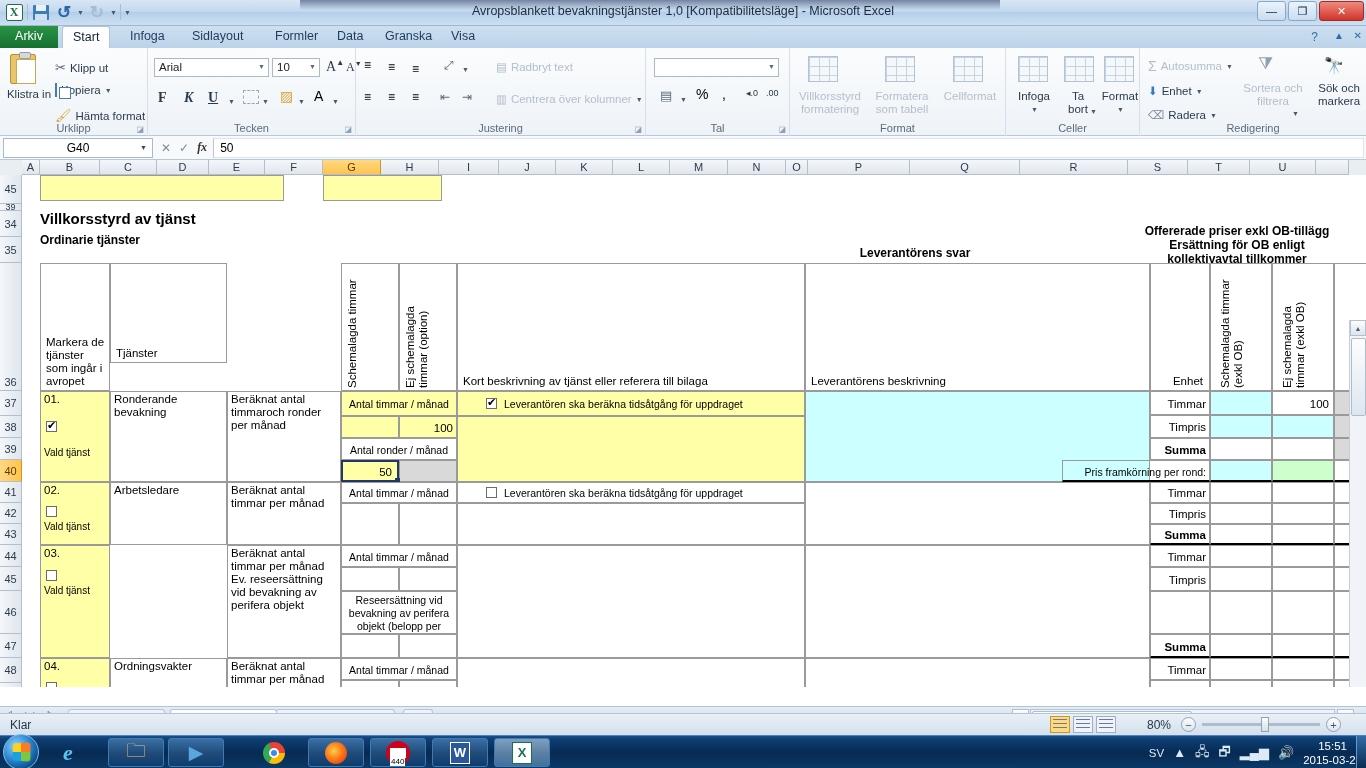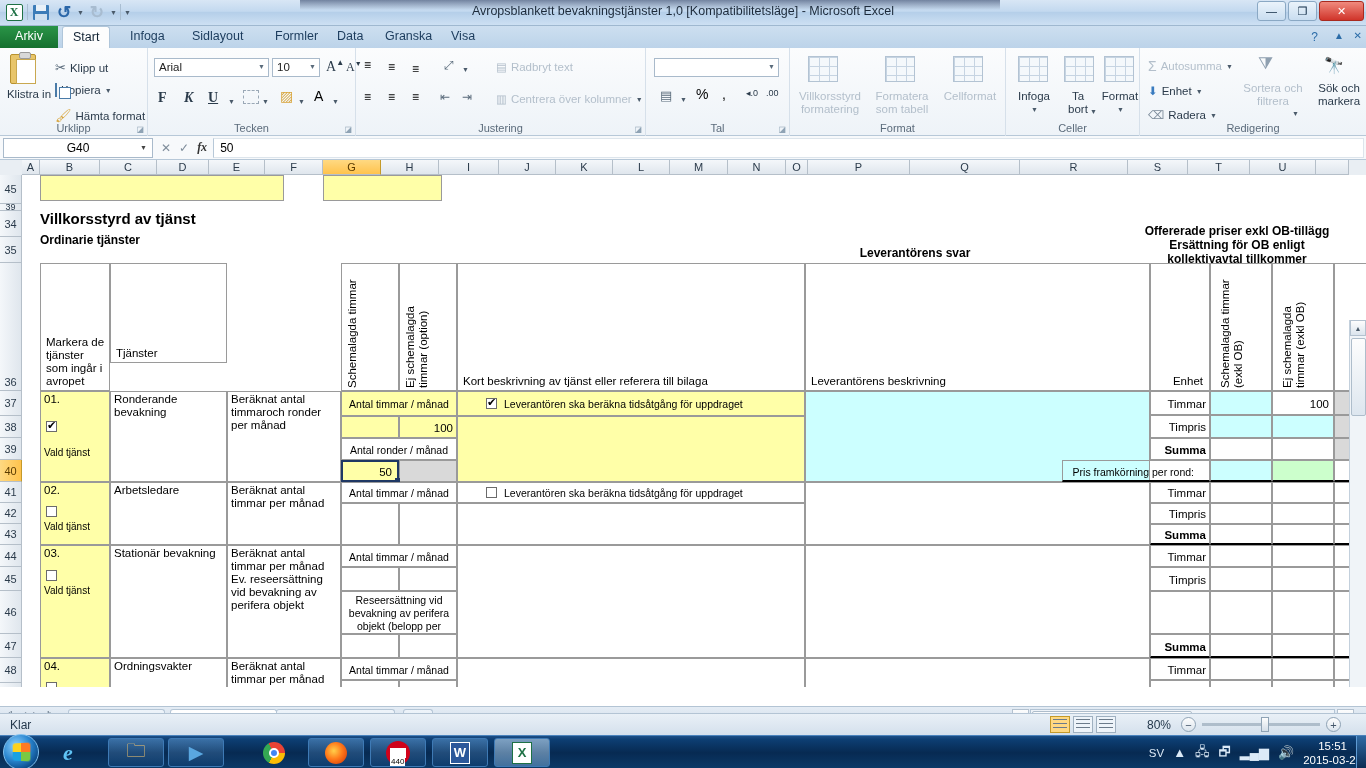--- a/index.html
+++ b/index.html
@@ -537,21 +537,21 @@
     <div class="cell bdr r" style="left:1128px;top:240px;width:60px;height:23px;line-height:23px;padding-right:3px;">Timpris</div>
     <div class="cell cyan bdr" style="left:1188px;top:240px;width:62px;height:23px;"></div>
     <div class="cell cyan bdr" style="left:1250px;top:240px;width:62px;height:23px;"></div>
     <div class="cell greyc bdr" style="left:1312px;top:240px;width:36px;height:23px;"></div>
 
     <div class="cell bdr r b" style="left:1128px;top:263px;width:60px;height:22px;line-height:22px;padding-right:3px;">Summa</div>
     <div class="cell bdr" style="left:1188px;top:263px;width:62px;height:22px;"></div>
     <div class="cell bdr" style="left:1250px;top:263px;width:62px;height:22px;"></div>
     <div class="cell greyc bdr" style="left:1312px;top:263px;width:36px;height:22px;"></div>
 
-    <div class="cell bdr r bbthick" style="left:1040px;top:285px;width:148px;height:22px;line-height:22px;padding-right:15px;font-size:10.5px;">Pris framkörning per rond:</div>
+    <div class="cell bdr r bbthick" style="left:1040px;top:285px;width:148px;height:22px;line-height:22px;padding-right:3px;font-size:10.5px;">Pris framkörning per rond:</div>
     <div class="cell cyan bdr bbthick" style="left:1188px;top:285px;width:62px;height:22px;"></div>
     <div class="cell green bdr bbthick" style="left:1250px;top:285px;width:62px;height:22px;"></div>
     <div class="cell bdr bbthick" style="left:1312px;top:285px;width:36px;height:22px;"></div>
 
     <div class="cell yel bdr" style="left:18px;top:307px;width:70px;height:63px;">
       <div class="pad">02.</div>
       <div style="position:absolute;left:5px;top:22px;"><span class="chkbox"></span></div>
       <div style="position:absolute;left:3px;top:37px;font-size:10px;">Vald tjänst</div>
     </div>
     <div class="cell bdr" style="left:88px;top:307px;width:117px;height:63px;">
@@ -583,23 +583,20 @@
 
     <div class="cell bdr r b bbthick" style="left:1128px;top:349px;width:60px;height:21px;line-height:21px;padding-right:3px;">Summa</div>
     <div class="cell bdr bbthick" style="left:1188px;top:349px;width:62px;height:21px;"></div>
     <div class="cell bdr bbthick" style="left:1250px;top:349px;width:62px;height:21px;"></div>
     <div class="cell bdr bbthick" style="left:1312px;top:349px;width:36px;height:21px;"></div>
 
     <div class="cell yel bdr" style="left:18px;top:370px;width:70px;height:113px;">
       <div class="pad">03.</div>
       <div style="position:absolute;left:5px;top:23px;"><span class="chkbox"></span></div>
       <div style="position:absolute;left:3px;top:38px;font-size:10px;">Vald tjänst</div>
-    </div>
-    <div class="cell bdr" style="left:88px;top:370px;width:117px;height:113px;">
-      <div class="pad">Stationär bevakning</div>
     </div>
     <div class="cell bdr" style="left:205px;top:370px;width:114px;height:113px;">
       <div class="pad" style="line-height:13px;">Beräknat antal timmar per månad Ev. reseersättning vid bevakning av perifera objekt</div>
     </div>
     <div class="cell bdr c" style="left:319px;top:370px;width:116px;height:22px;font-size:10.5px;line-height:22px;">Antal timmar / månad</div>
     <div class="cell bdr" style="left:319px;top:392px;width:58px;height:24px;"></div>
     <div class="cell bdr" style="left:377px;top:392px;width:58px;height:24px;"></div>
     <div class="cell bdr c" style="left:319px;top:416px;width:116px;height:43px;font-size:10.5px;line-height:13px;padding:2px 3px;">Reseersättning vid bevakning av perifera objekt (belopp per tillfälle)</div>
     <div class="cell bdr" style="left:319px;top:459px;width:58px;height:24px;"></div>
     <div class="cell bdr" style="left:377px;top:459px;width:58px;height:24px;"></div>

